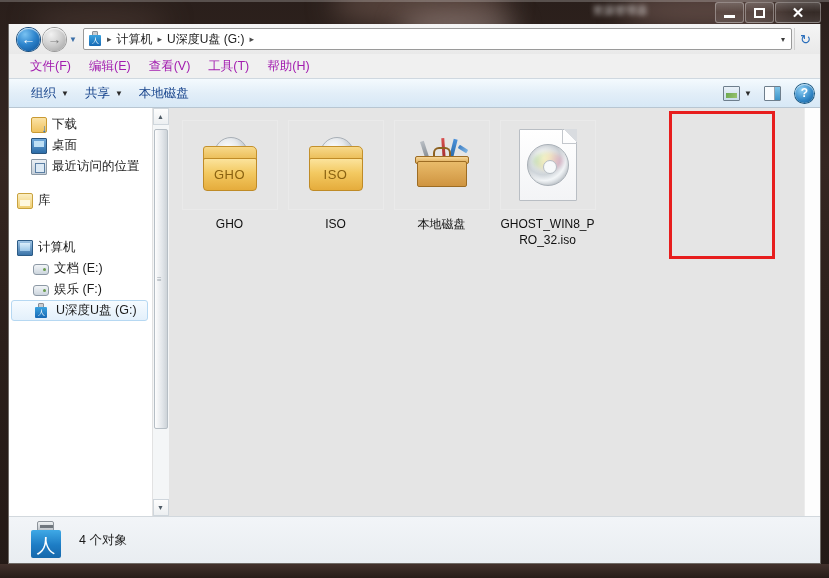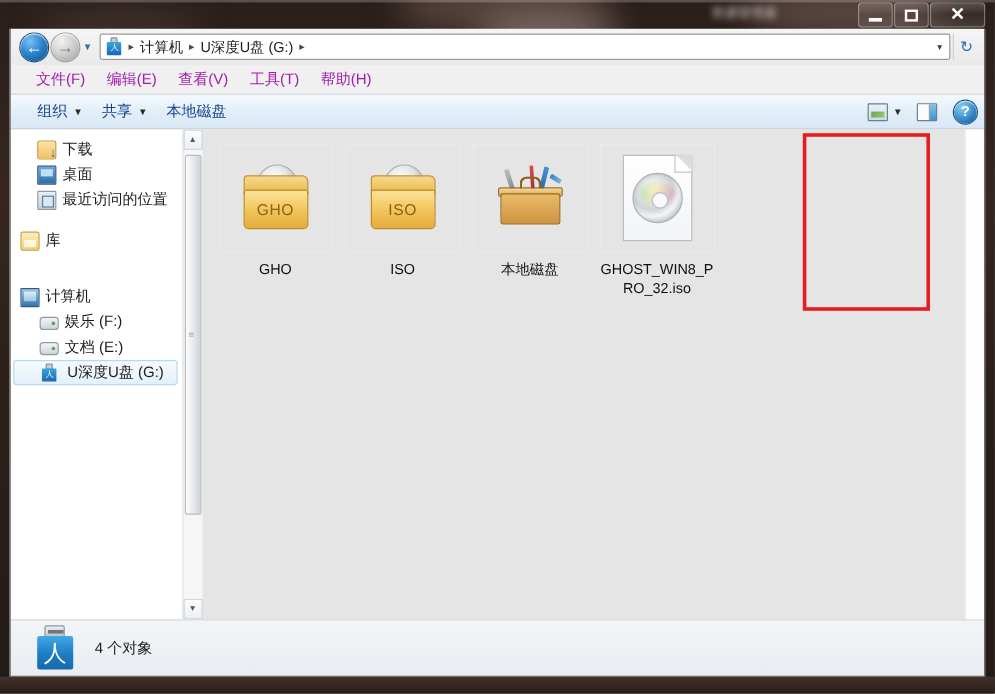--- a/index.html
+++ b/index.html
@@ -683,25 +683,25 @@
 
           <div class="nav-spacer" style="height:24px"></div>
 
           <div class="nav-group">
             <div class="nav-row is-group">
               <span class="ni ni-computer"></span>
               <span>计算机</span>
             </div>
             <div class="nav-row is-child">
               <span class="ni ni-drive"></span>
-              <span>娱乐 (F:)</span>
+              <span>文档 (E:)</span>
             </div>
             <div class="nav-row is-child">
               <span class="ni ni-drive"></span>
-              <span>文档 (E:)</span>
+              <span>娱乐 (F:)</span>
             </div>
             <div class="nav-row is-child selected">
               <span class="usb-icon-small">
                 <span class="usb-plug"></span>
                 <span class="usb-body"></span>
                 <span class="usb-mark">人</span>
               </span>
               <span>U深度U盘 (G:)</span>
             </div>
           </div>

